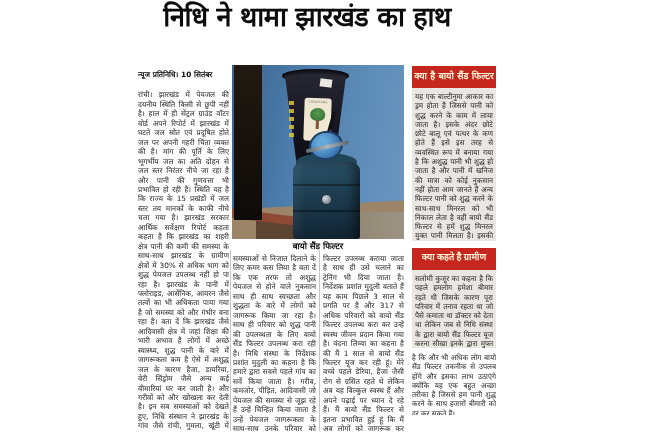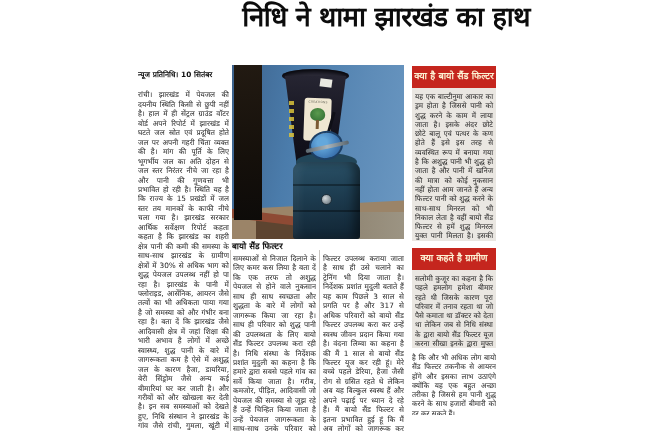--- a/index.html
+++ b/index.html
@@ -1,21 +1,21 @@
 <!DOCTYPE html>
 <html><head>
 <meta charset="utf-8">
 <style>
   * { margin:0; padding:0; box-sizing:border-box; }
   html,body { width:648px; height:432px; background:#ffffff; overflow:hidden;
               font-family:"DejaVu Sans", sans-serif; }
   .page { position:relative; width:648px; height:432px; background:#ffffff; }
 
   
-  .headline { position:absolute; left:132px; top:1px; width:398px; text-align:right;
+  .headline { position:absolute; left:108px; top:1px; width:398px; text-align:center;
               color:#0c0c0c; font-weight:800; }
   .headline span { display:block; font-size:27px; line-height:32px; white-space:nowrap;
                    letter-spacing:-0.5px; }
 
   
   .bodytext { font-size:7.35px; line-height:9.45px; color:#1d1d1d; text-align:justify;
               overflow:hidden; word-spacing:0.3px; }
   .col1 { position:absolute; left:138px; top:70px;  width:91px;  height:361px; }
   .col2 { position:absolute; left:233px; top:254px; width:83px;  height:177px; }
   .col3 { position:absolute; left:323px; top:254px; width:81px;  height:177px; }
@@ -70,27 +70,27 @@
   .ph-barrel-band { position:absolute; left:0; width:100%; height:2px; background:rgba(0,0,0,.35); }
   .band1 { top:22px; } .band2 { top:48px; }
   .ph-knob { position:absolute; left:28px; top:32px; width:11px; height:11px; border-radius:50%;
              background:radial-gradient(circle at 35% 35%,#d4d9dc,#5a6a74); border:1px solid #22303a; }
   .ph-lid { position:absolute; left:77px; top:66px; width:34px; height:29px; border-radius:50%;
             background:radial-gradient(circle at 40% 35%,#64a8dc 20%,#3f78b4 65%,#2a5890 100%);
             border:2px solid #1d4066; transform:rotate(-12deg); }
   .ph-lid-bar { position:absolute; left:-6px; top:12px; width:44px; height:4px;
                 background:linear-gradient(90deg,#5a666e,#aab4ba,#5a666e); border-radius:2px; }
   .caption { position:absolute; left:232px; top:240px; width:172px; height:13px;
-             text-align:left; font-size:8.5px; font-weight:700; color:#111; }
+             text-align:center; font-size:8.5px; font-weight:700; color:#111; }
 
   
   .sb-header { position:absolute; left:412px; width:84px; height:37px; background:#c5261e;
                color:#fcf1d3; font-weight:700; font-size:9.3px; line-height:19px;
                text-align:center; white-space:nowrap; overflow:hidden; }
-  .sb-h1 { top:66px; } .sb-h2 { top:248px; }
+  .sb-h1 { top:66px; } .sb-h2 { top:248px;font-family:Liberation Serif, serif; }
   .sb-gray { position:absolute; left:412px; width:84px; background:#eae7e2;
              padding:4px 3px; font-size:7.2px; line-height:9.3px; color:#222;
              text-align:justify; overflow:hidden; }
   .sb-g1 { top:88px;  height:153px; }
   .sb-g2 { top:270px; height:78px; }
   .sb-plain { position:absolute; left:412px; top:353px; width:84px; height:62px;
               font-size:7.2px; line-height:9.3px; color:#222; text-align:justify; overflow:hidden; }
 </style>
 </head>
 <body>
@@ -140,15 +140,15 @@
   <div class="caption">बायो सैंड फिल्टर</div>
 
   <div class="bodytext col2">समस्याओं से निजात दिलाने के लिए कमर कस लिया है बता दें कि एक तरफ तो अशुद्ध पेयजल से होने वाले नुकसान साथ ही साथ स्वच्छता और शुद्धता के बारे में लोगों को जागरूक किया जा रहा है। साथ ही परिवार को शुद्ध पानी की उपलब्धता के लिए बायो सैंड फिल्टर उपलब्ध करा रही है। निधि संस्था के निर्देशक प्रशांत मुदुली का कहना है कि हमारे द्वारा सबसे पहले गांव का सर्वे किया जाता है। गरीब, कमजोर, पीड़ित, आदिवासी जो पेयजल की समस्या से जूझ रहे हैं उन्हें चिन्हित किया जाता है उन्हें पेयजल जागरूकता के साथ-साथ उनके परिवार को बायो सैंड</div>
   <div class="bodytext col3">फिल्टर उपलब्ध कराया जाता है साथ ही उसे चलाने का ट्रेनिंग भी दिया जाता है। निर्देशक प्रशांत मुदुली बताते हैं यह काम पिछले 3 साल से प्रगति पर है और 317 से अधिक परिवारों को बायो सैंड फिल्टर उपलब्ध करा कर उन्हें स्वस्थ जीवन प्रदान किया गया है। वंदना लिम्बा का कहना है की मैं 1 साल से बायो सैंड फिल्टर यूज कर रही हूं। मेरे बच्चे पहले डेरिया, हैजा जैसी रोग से ग्रसित रहते थे लेकिन अब यह बिल्कुल स्वस्थ हैं और अपने पढ़ाई पर ध्यान दे रहे हैं। मैं बायो सैंड फिल्टर से इतना प्रभावित हुई हूं कि मैं अब लोगों को जागरूक कर रही हूं। निधि संस्था प्रयासरत</div>
 
   <div class="sb-header sb-h1">क्या है बायो सैंड फिल्टर</div>
   <div class="sb-gray sb-g1">यह एक बाल्टीनुमा आकार का ड्रम होता है जिससे पानी को शुद्ध करने के काम में लाया जाता है। इसके अंदर छोटे छोटे बालू एवं पत्थर के कण होते हैं इसे इस तरह से व्यवस्थित रूप में बनाया गया है कि अशुद्ध पानी भी शुद्ध हो जाता है और पानी में खनिज की मात्रा को कोई नुकसान नहीं होता आम जानते हैं अन्य फिल्टर पानी को शुद्ध करने के साथ-साथ मिनरल को भी निकाल लेता है वहीं बायो सैंड फिल्टर से हमें शुद्ध मिनरल युक्त पानी मिलता है। इसकी सबसे खास बात यह है इसे चलाने के लिए किसी तरह की ऊर्जा, इलेक्ट्रिसिटी की जरूरत नहीं होती है।</div>
 
   <div class="sb-header sb-h2">क्या कहते है ग्रामीण</div>
   <div class="sb-gray sb-g2">सलोमी कुजूर का कहना है कि पहले हमलोग हमेशा बीमार रहते थी जिसके कारण पूरा परिवार में तनाव रहता था जो पैसे कमाता था डॉक्टर को देता था लेकिन जब से निधि संस्था के द्वारा बायो सैंड फिल्टर यूज करना सीखा इनके द्वारा मुफ्त में बायो सैंड फिल्टर मेरे परिवार को दिया गया। इसके बाद मेरा परिवार स्वस्थ है।</div>
-  <div class="sb-plain">है कि और भी अधिक लोग बायो सैंड फिल्टर तकनीक से आयरन होंगे और इसका लाभ उठाएंगे क्योंकि यह एक बहुत अच्छा तरीका है जिससे हम पानी शुद्ध करने के साथ हजारों बीमारी को दूर कर सकते हैं।</div>
+  <div class="sb-plain">है कि और भी अधिक लोग बायो सैंड फिल्टर तकनीक से उपलब होंगे और इसका लाभ उठाएंगे क्योंकि यह एक बहुत अच्छा तरीका है जिससे हम पानी शुद्ध करने के साथ हजारों बीमारी को दूर कर सकते हैं।</div>
 
 </div>
 
 </body></html>

